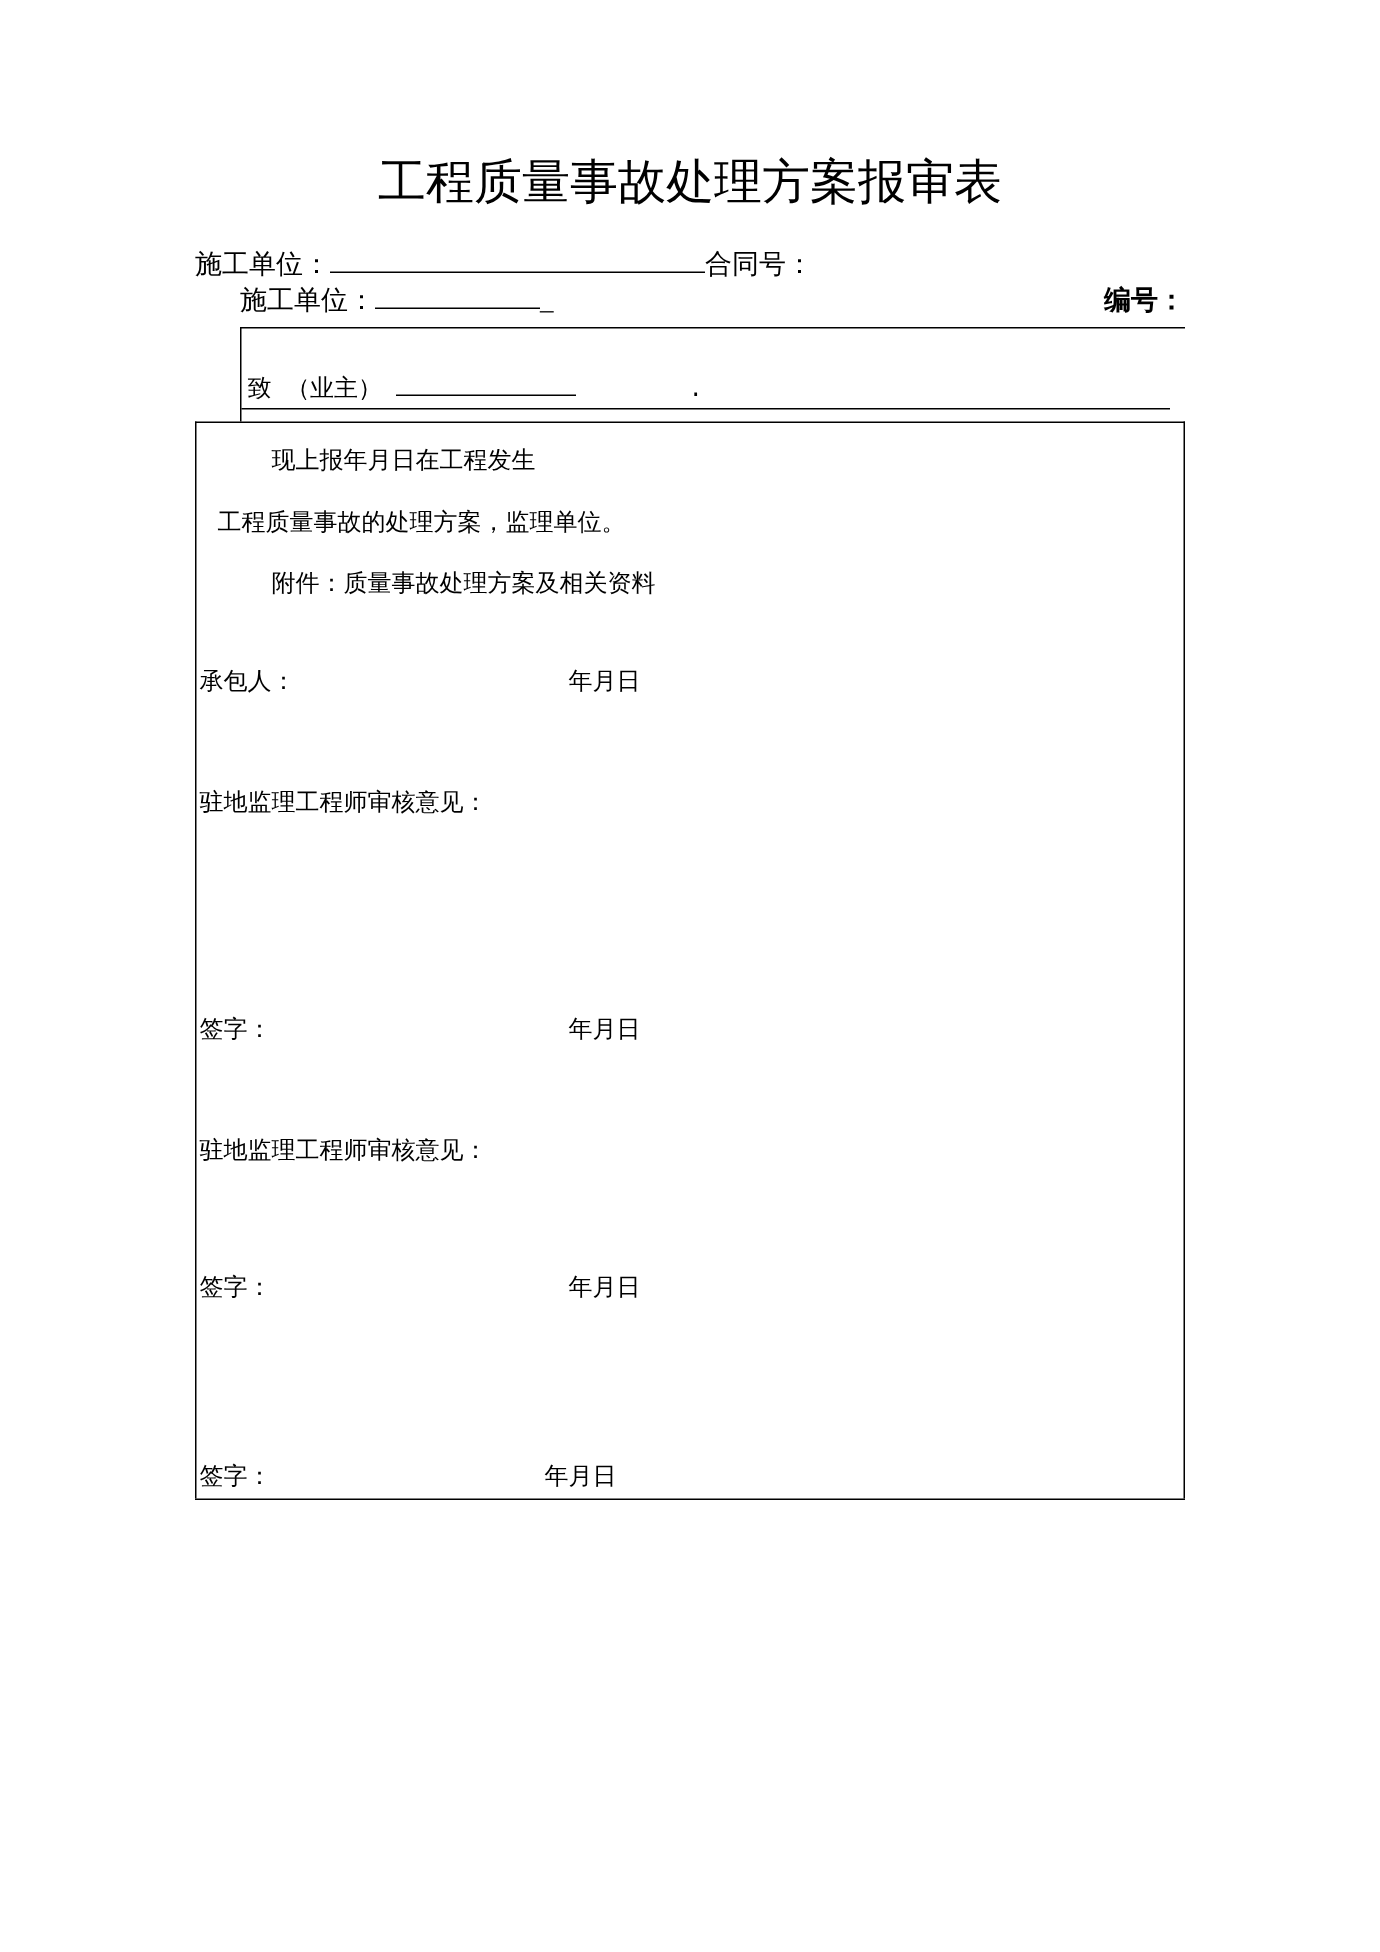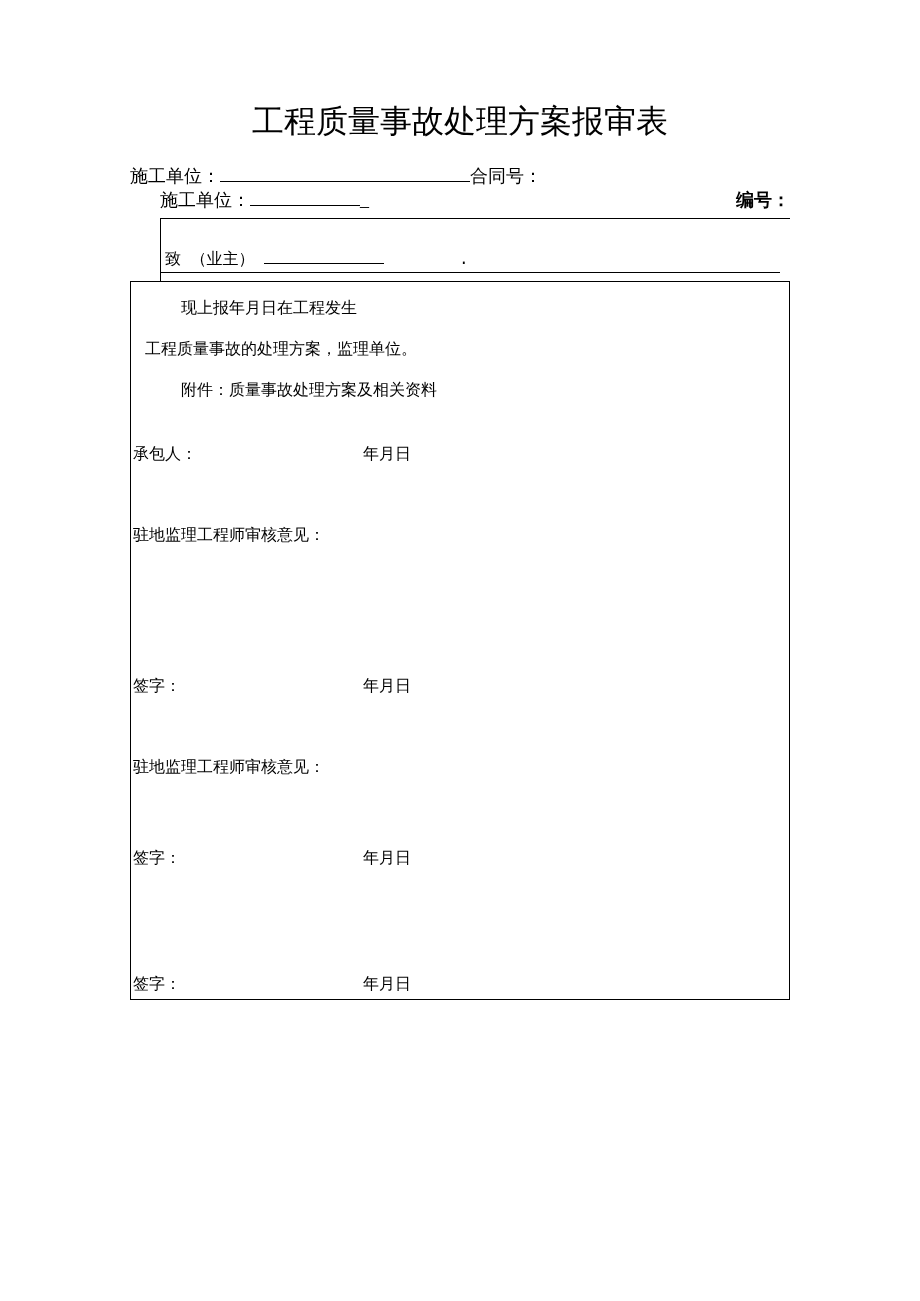--- a/index.html
+++ b/index.html
@@ -112,20 +112,21 @@
       padding: 4px 10px 8px 14px;
       line-height: 1.8;
     }
     .row-attachment {
       padding: 4px 10px 20px 50px;
       line-height: 1.8;
     }
     .sign-row {
       display: flex;
       padding: 20px 10px 40px 2px;
+      gap: 16px;
     }
     .sign-row .left-label {
       width: 230px;
     }
     .sign-row .date-label {
     }
     .opinion-row-tall {
       padding: 20px 10px 110px 2px;
     }
     .opinion-row-med {

